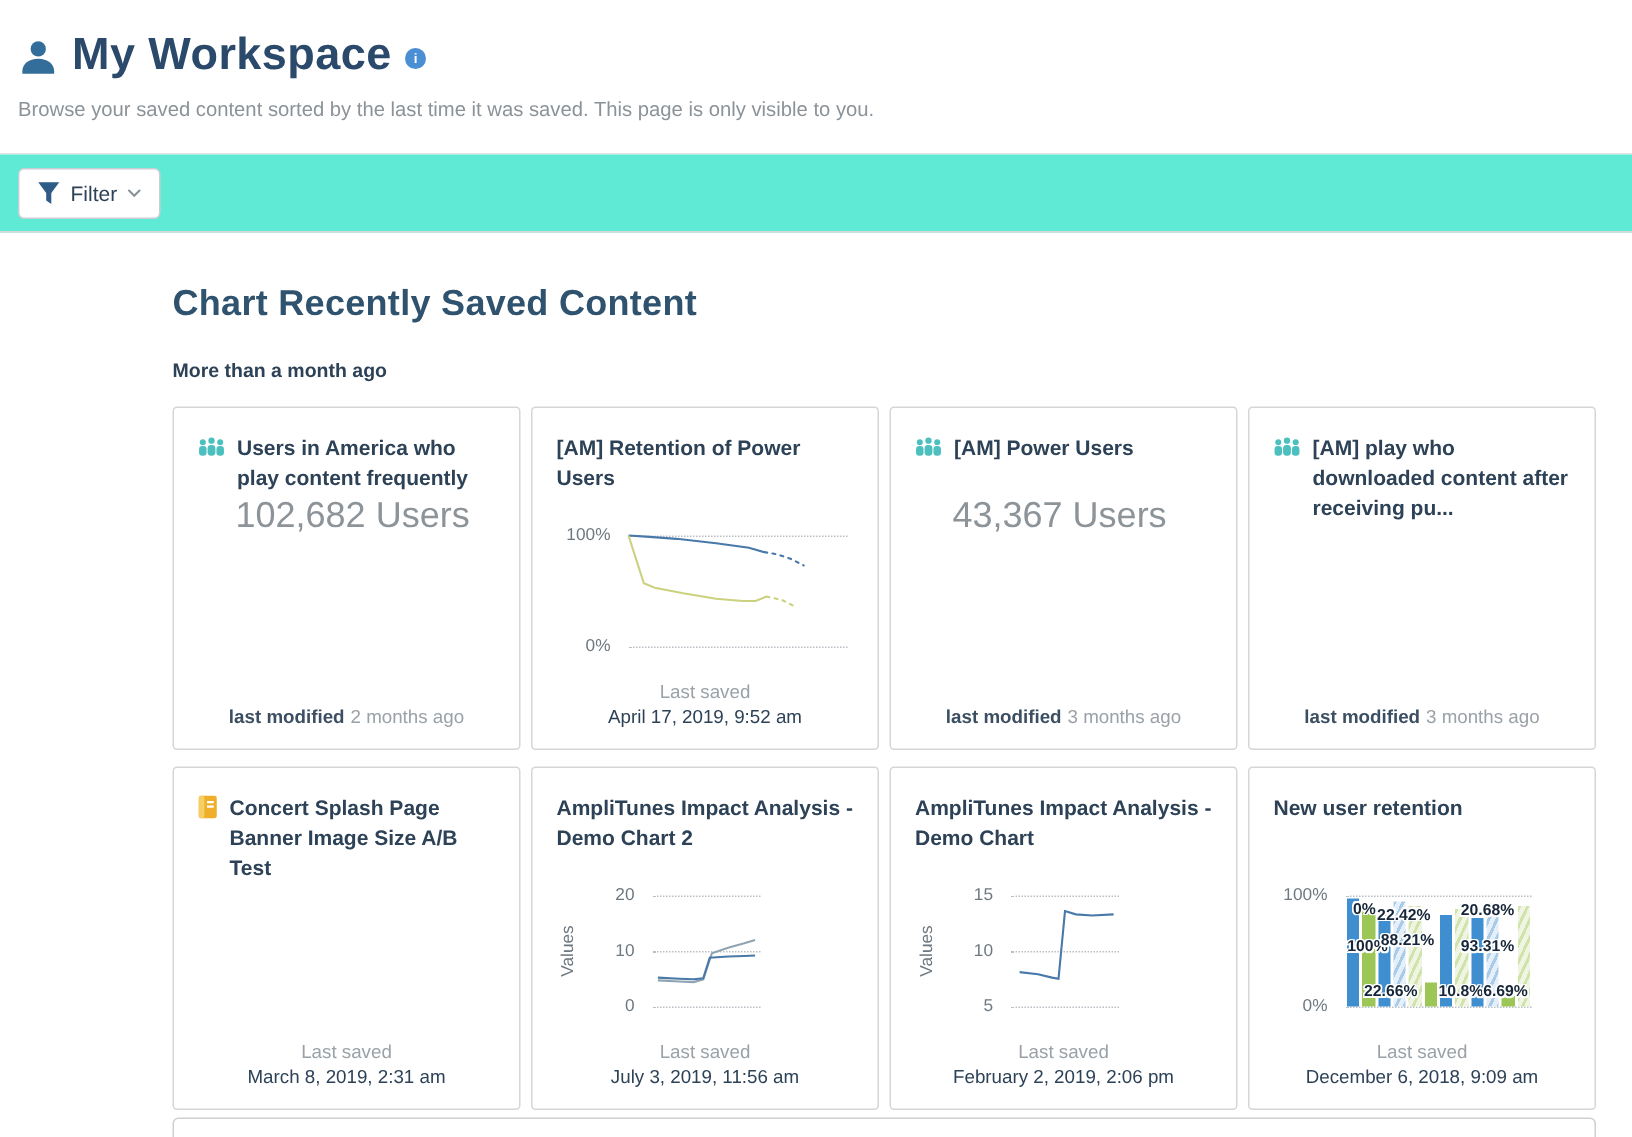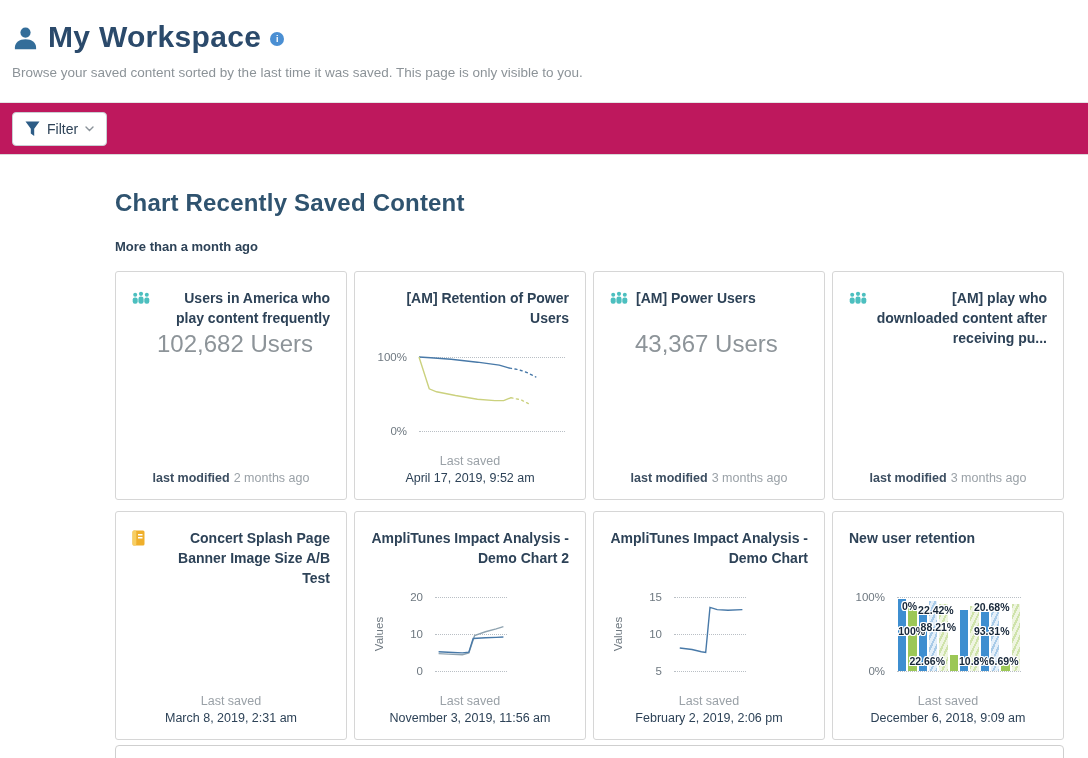--- a/index.html
+++ b/index.html
@@ -18,39 +18,39 @@
   .hdr-row { display:flex; align-items:center; gap:9px; }
   .h1 { margin:0; font-size:30px; font-weight:700; color:#2b4a6b; letter-spacing:.3px; }
   .info-dot {
     width:14px; height:14px; border-radius:50%; background:#4a8fd3; color:#fff;
     font-size:9px; font-weight:700; display:inline-flex; align-items:center; justify-content:center;
     margin-top:4px; cursor:pointer; font-style:normal;
   }
   .subtitle { margin-top:11px; font-size:13.5px; color:#8c9398; }
 
   
-  .filter-bar { height:52px; border-bottom:1px solid #d8d8d8; display:flex; align-items:center; padding:0 12px; background:#be185d; }
+  .filter-bar { height:52px; border-bottom:1px solid #d8d8d8; display:flex; align-items:center; padding:0 12px; background:#5eead4; }
   .filter-btn {
     display:inline-flex; align-items:center; gap:7px; height:34px; padding:0 12px;
     background:#fff; border:1px solid #c9ced3; border-radius:4px; cursor:pointer;
     font-size:14px; color:#2d4257; font-family:inherit;
   }
 
   
   .content { padding-left:115px; }
   .section-heading { margin:34px 0 0 0; font-size:24px; line-height:28px; font-weight:700; color:#2f536f; letter-spacing:.2px; }
   .group-label { margin-top:22px; font-size:13px; font-weight:700; color:#2d4257; }
   .grid { margin-top:17px; display:grid; grid-template-columns:repeat(4,232px); gap:11px 7px; }
 
   
   .card {
     position:relative; width:232px; height:229px; background:#fff;
     border:1px solid #d6d6d6; border-radius:3px; padding:16px; cursor:pointer;
   }
-  .card-head { display:flex; align-items:flex-start; gap:8px; min-height:40px;text-align:right; }
+  .card-head { display:flex; align-items:flex-start; gap:8px; min-height:40px; }
   .card-icon { flex:0 0 auto; margin-top:2px; line-height:0; }
   .card-title { margin:0; font-size:14px; line-height:20px; font-weight:700; color:#2d4257; }
   .card-value { margin:2px 0 0 25px; font-size:24px; color:#8d9499; }
   .card-footer { position:absolute; left:16px; right:16px; bottom:13px; font-size:12.5px; line-height:16px;text-align:center; }
   .f-label { font-weight:700; color:#3c4e61; margin-right:4px; }
   .f-muted { color:#9aa1a7; }
   .f-date  { color:#2d4257; margin-top:1px; }
 
   
   .mini-chart { display:flex; align-items:stretch; height:74px; margin-top:29px; }
@@ -231,21 +231,21 @@
               <div class="gridline" style="top: 50%;"></div>
               <div class="gridline" style="top: 100%;"></div>
               <svg class="lines" viewBox="0 0 100 100" preserveAspectRatio="none">
                 <polyline points="5,76.5 25,77.5 38,78 47,75.5 55,52 70,47 85,43 95,40" stroke="#8fa3b0" vector-effect="non-scaling-stroke"></polyline>
                 <polyline points="5,74 25,75 38,75.5 47,74.5 53,55.99999999999999 70,55.00000000000001 85,54.50000000000001 95,54" stroke="#4879a8" vector-effect="non-scaling-stroke"></polyline>
               </svg>
             </div>
           </div>
           <div class="card-footer">
             <div class="f-muted">Last saved</div>
-            <div class="f-date">November 3, 2019, 11:56 am</div>
+            <div class="f-date">July 3, 2019, 11:56 am</div>
           </div>
         </div>
         <div class="card">
           <div class="card-head">
             <h3 class="card-title">AmpliTunes Impact Analysis - Demo Chart</h3>
           </div>
           <div class="mini-chart">
             <div class="rot-label">
               <span>Values</span>
             </div>

